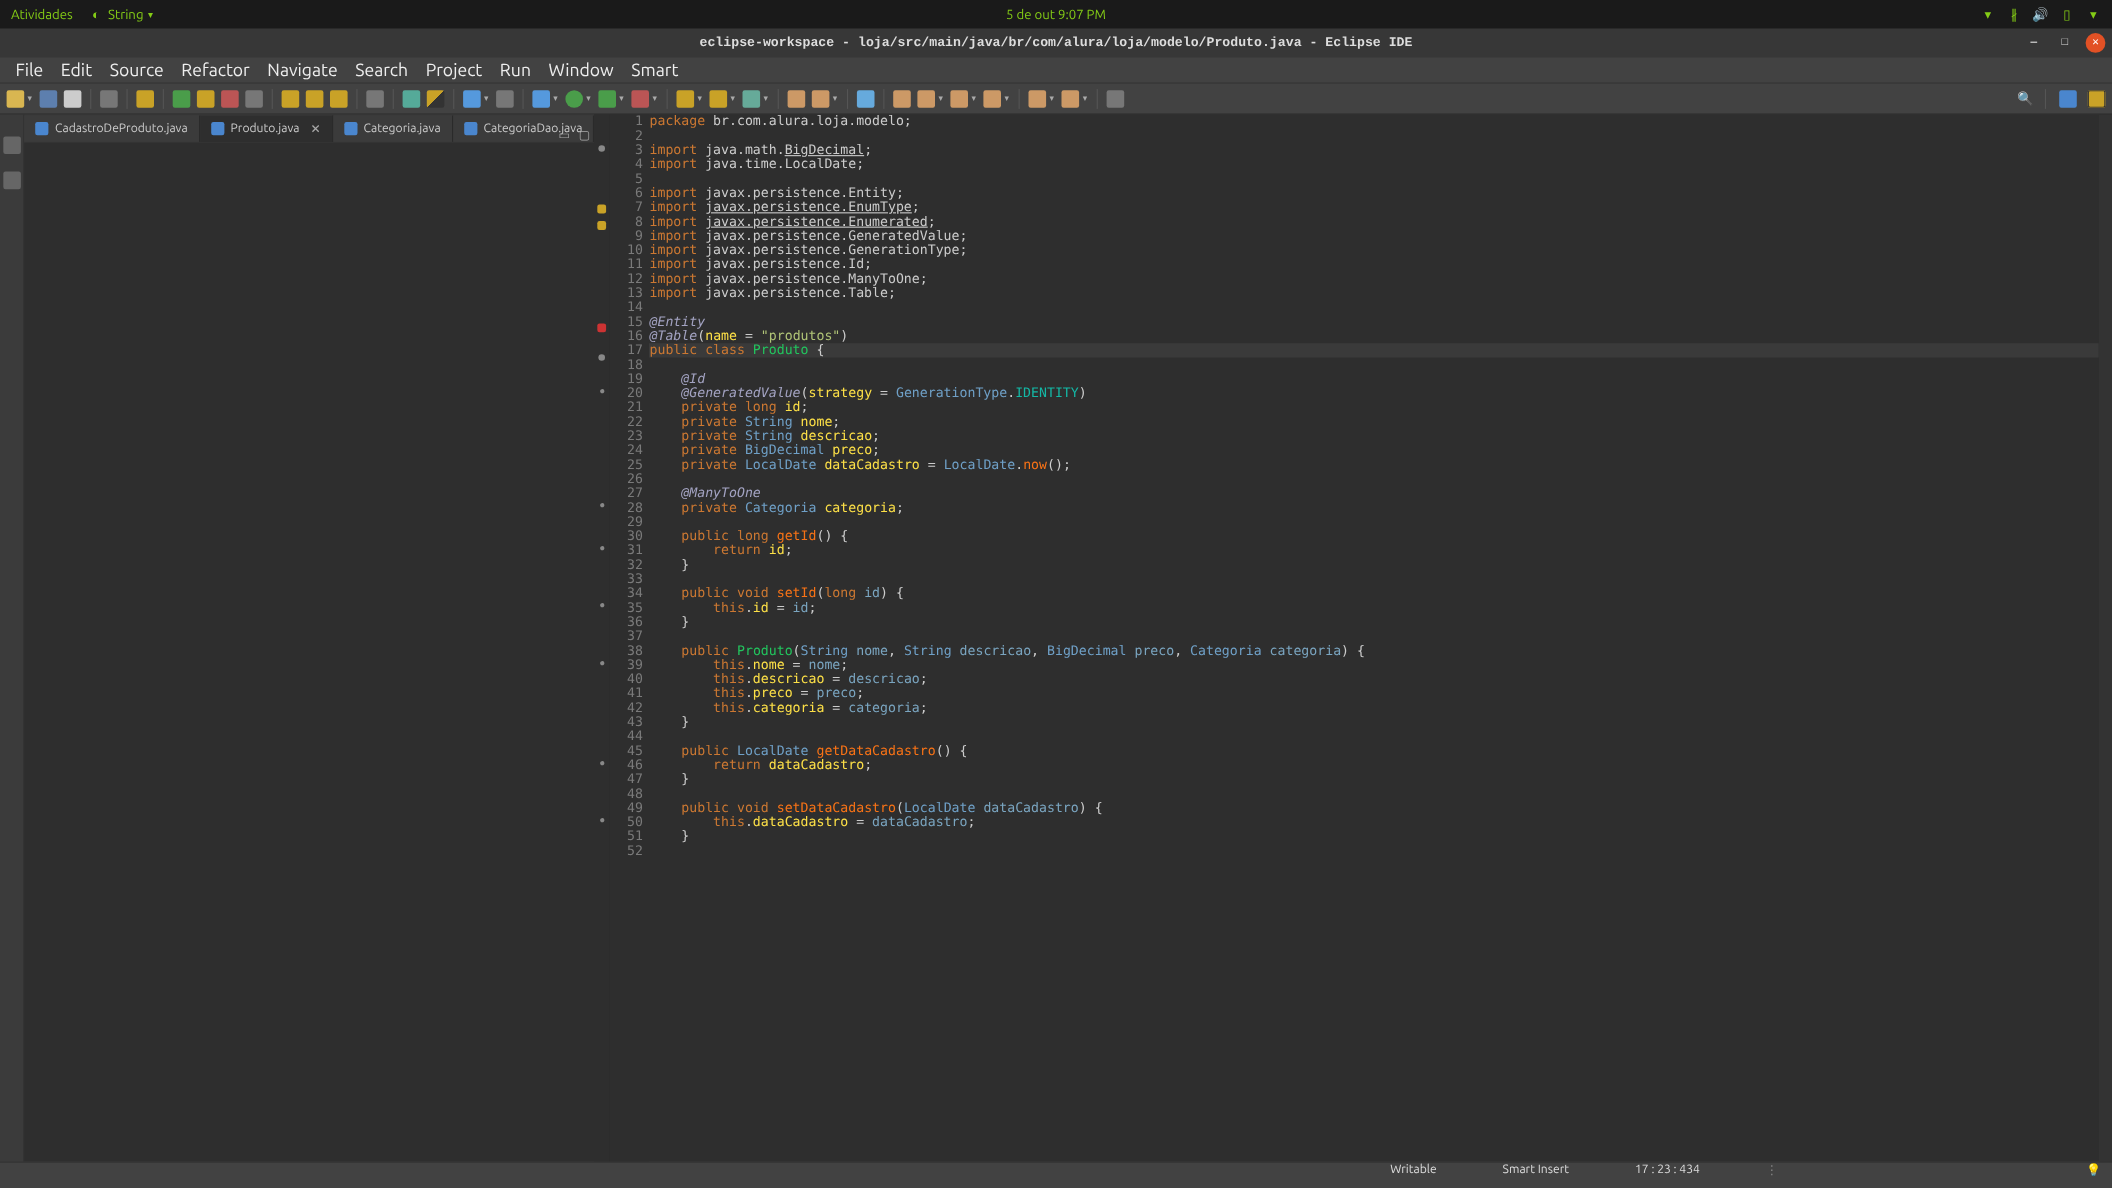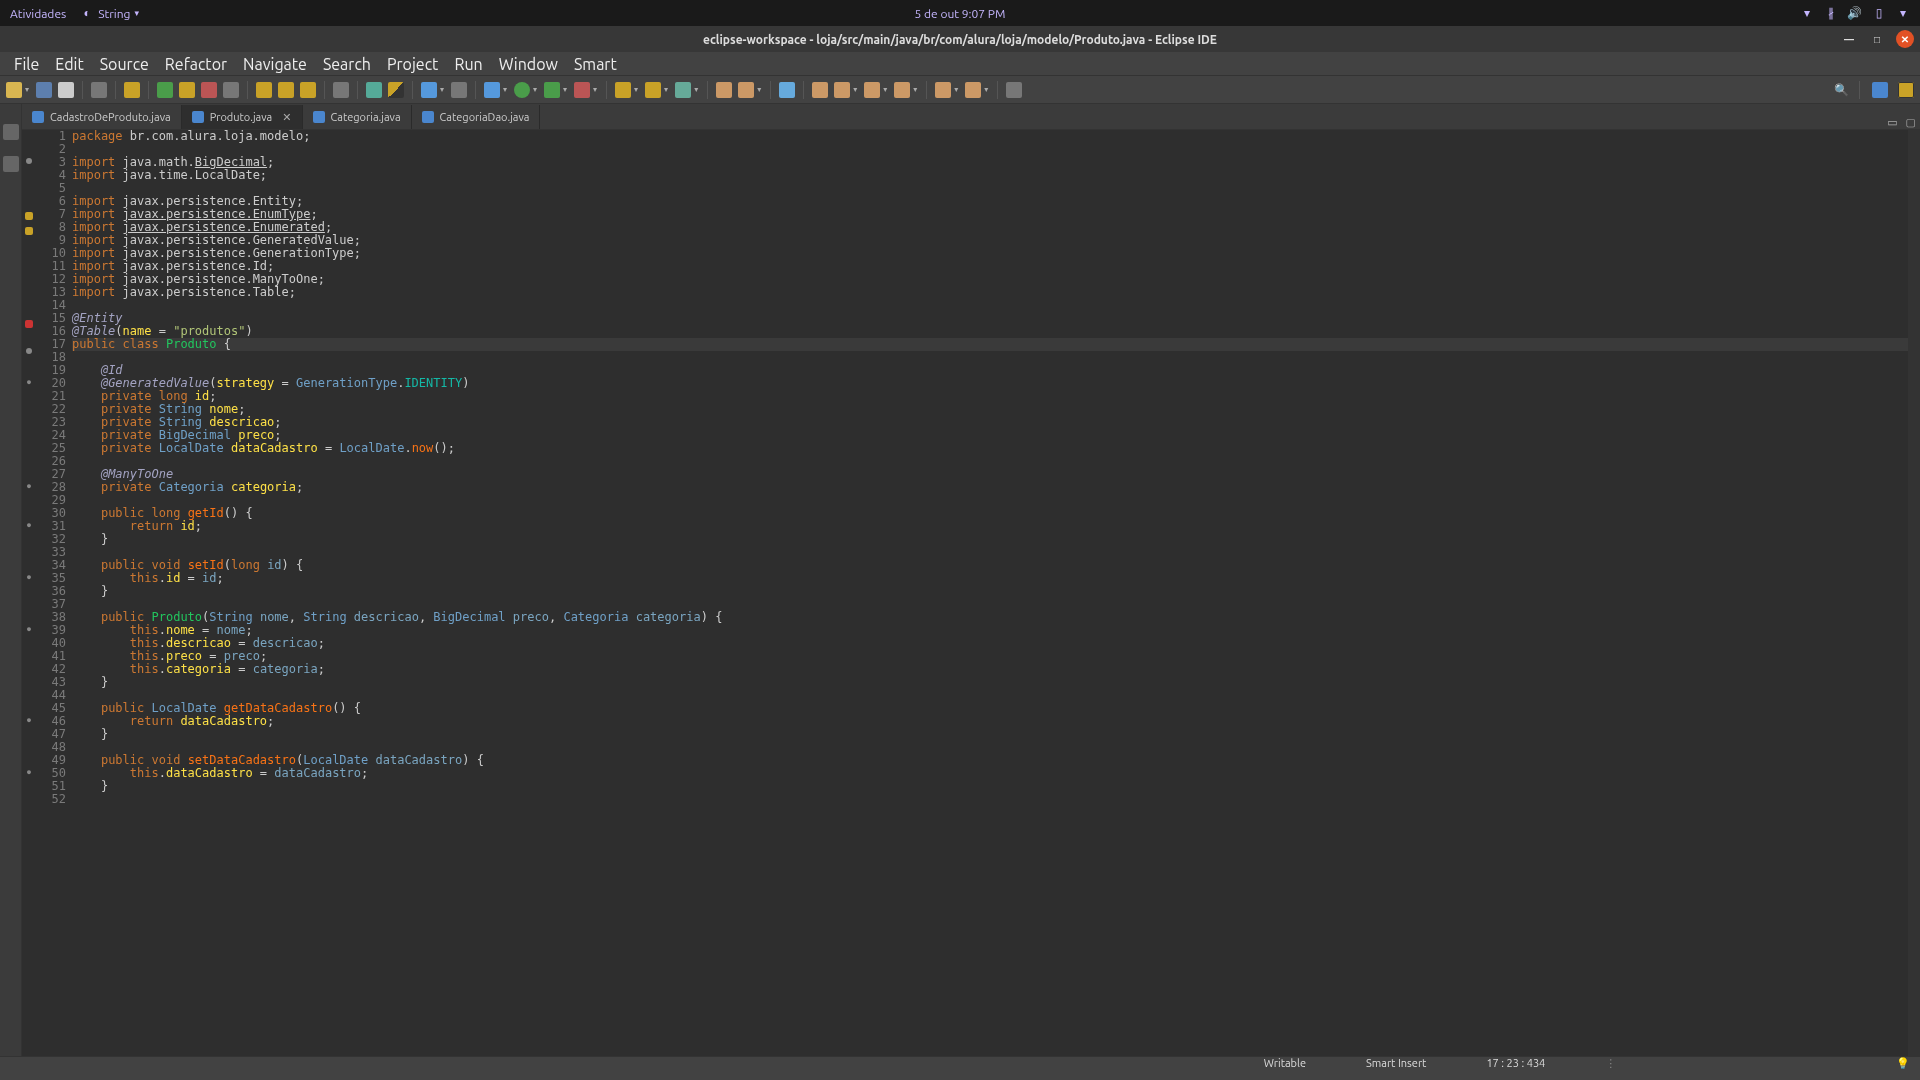--- a/index.html
+++ b/index.html
@@ -1,28 +1,28 @@
 <!DOCTYPE html>
 <html><head>
 <meta charset="utf-8">
 <style>
 * { margin: 0; padding: 0; box-sizing: border-box; }
 body { font-family: "Ubuntu", "Cantarell", sans-serif; font-size: 13px; background: #2e2e2e; color: #ccc; overflow: hidden; }
 
 
-.gnome-bar { height: 26px; background: #1a1a1a; color: #c4b5fd; display: flex; align-items: center; padding: 0 10px; font-size: 12px; }
+.gnome-bar { height: 26px; background: #1a1a1a; color: #84cc16; display: flex; align-items: center; padding: 0 10px; font-size: 12px; }
 .gnome-bar .left { display: flex; gap: 14px; align-items: center; }
 .gnome-bar .center { position: absolute; left: 50%; transform: translateX(-50%); }
 .gnome-bar .right { margin-left: auto; display: flex; gap: 10px; align-items: center; }
 .gnome-app { display: flex; align-items: center; gap: 4px; }
 .gnome-app .caret { font-size: 9px; }
 .sys-icon { width: 14px; height: 14px; display: inline-flex; align-items: center; justify-content: center; }
 
 
-.title-bar { height: 26px; background: #373737; display: flex; align-items: center; justify-content: center; position: relative; font-size: 12px; font-weight: bold; color: #ddd; }
+.title-bar { height: 26px; background: #373737; display: flex; align-items: center; justify-content: center; position: relative; font-size: 12px; font-weight: bold; color: #ddd; font-family: Liberation Mono, monospace; }
 .title-bar .win-controls { position: absolute; right: 6px; display: flex; gap: 10px; align-items: center; }
 .win-btn { width: 18px; height: 18px; border-radius: 50%; display: flex; align-items: center; justify-content: center; font-size: 10px; cursor: pointer; }
 .win-close { background: #e25125; color: #fff; }
 
 
 .menu-bar { height: 24px; background: #424242; display: flex; align-items: center; padding: 0 6px; border-bottom: 1px solid #333; }
 .menu-bar .menu-item { padding: 2px 8px; font-size: 16px; color: #eee; }
 
 
 .toolbar { height: 28px; background: #424242; display: flex; align-items: center; padding: 0 4px; gap: 2px; border-bottom: 1px solid #333; }
@@ -30,21 +30,21 @@
 .tb-sep { width: 1px; height: 18px; background: #555; margin: 0 4px; }
 .tb-dropdown { font-size: 8px; color: #aaa; margin-left: -1px; margin-right: 3px; }
 .toolbar .right { margin-left: auto; display: flex; align-items: center; gap: 6px; }
 
 
 .workspace { display: flex; height: calc(100vh - 26px - 26px - 24px - 28px - 24px); background: #2e2e2e; }
 .side-gutter { width: 22px; background: #3b3b3b; border-right: 1px solid #333; display: flex; flex-direction: column; align-items: center; padding-top: 20px; gap: 16px; }
 .side-icon { width: 16px; height: 16px; background: #666; border-radius: 2px; }
 
 
-.editor-area { flex: 1; display: flex; flex-direction: column; min-width: 0; }
+.editor-area { flex: 1; display: flex; min-width: 0; }
 .tab-row { height: 26px; background: #3b3b3b; display: flex; align-items: flex-end; border-bottom: 1px solid #333; position: relative; }
 .tab { height: 24px; padding: 0 10px; display: flex; align-items: center; gap: 6px; font-size: 11px; background: #3b3b3b; color: #ccc; border-right: 1px solid #2a2a2a; cursor: pointer; }
 .tab.active { background: #2e2e2e; }
 .tab .file-icon { width: 12px; height: 12px; background: #4a86ce; border-radius: 2px; }
 .tab .close-x { font-size: 11px; color: #aaa; margin-left: 4px; }
 .tab-controls { position: absolute; right: 4px; display: flex; gap: 8px; align-items: center; font-size: 11px; color: #aaa; }
 
 .editor-body { flex: 1; display: flex; overflow: hidden; position: relative; }
 .marker-col { width: 14px; background: #2e2e2e; }
 .lineno-col { width: 36px; background: #2e2e2e; color: #7a7a7a; font-family: "DejaVu Sans Mono", monospace; font-size: 12px; text-align: right; padding-right: 6px; }

